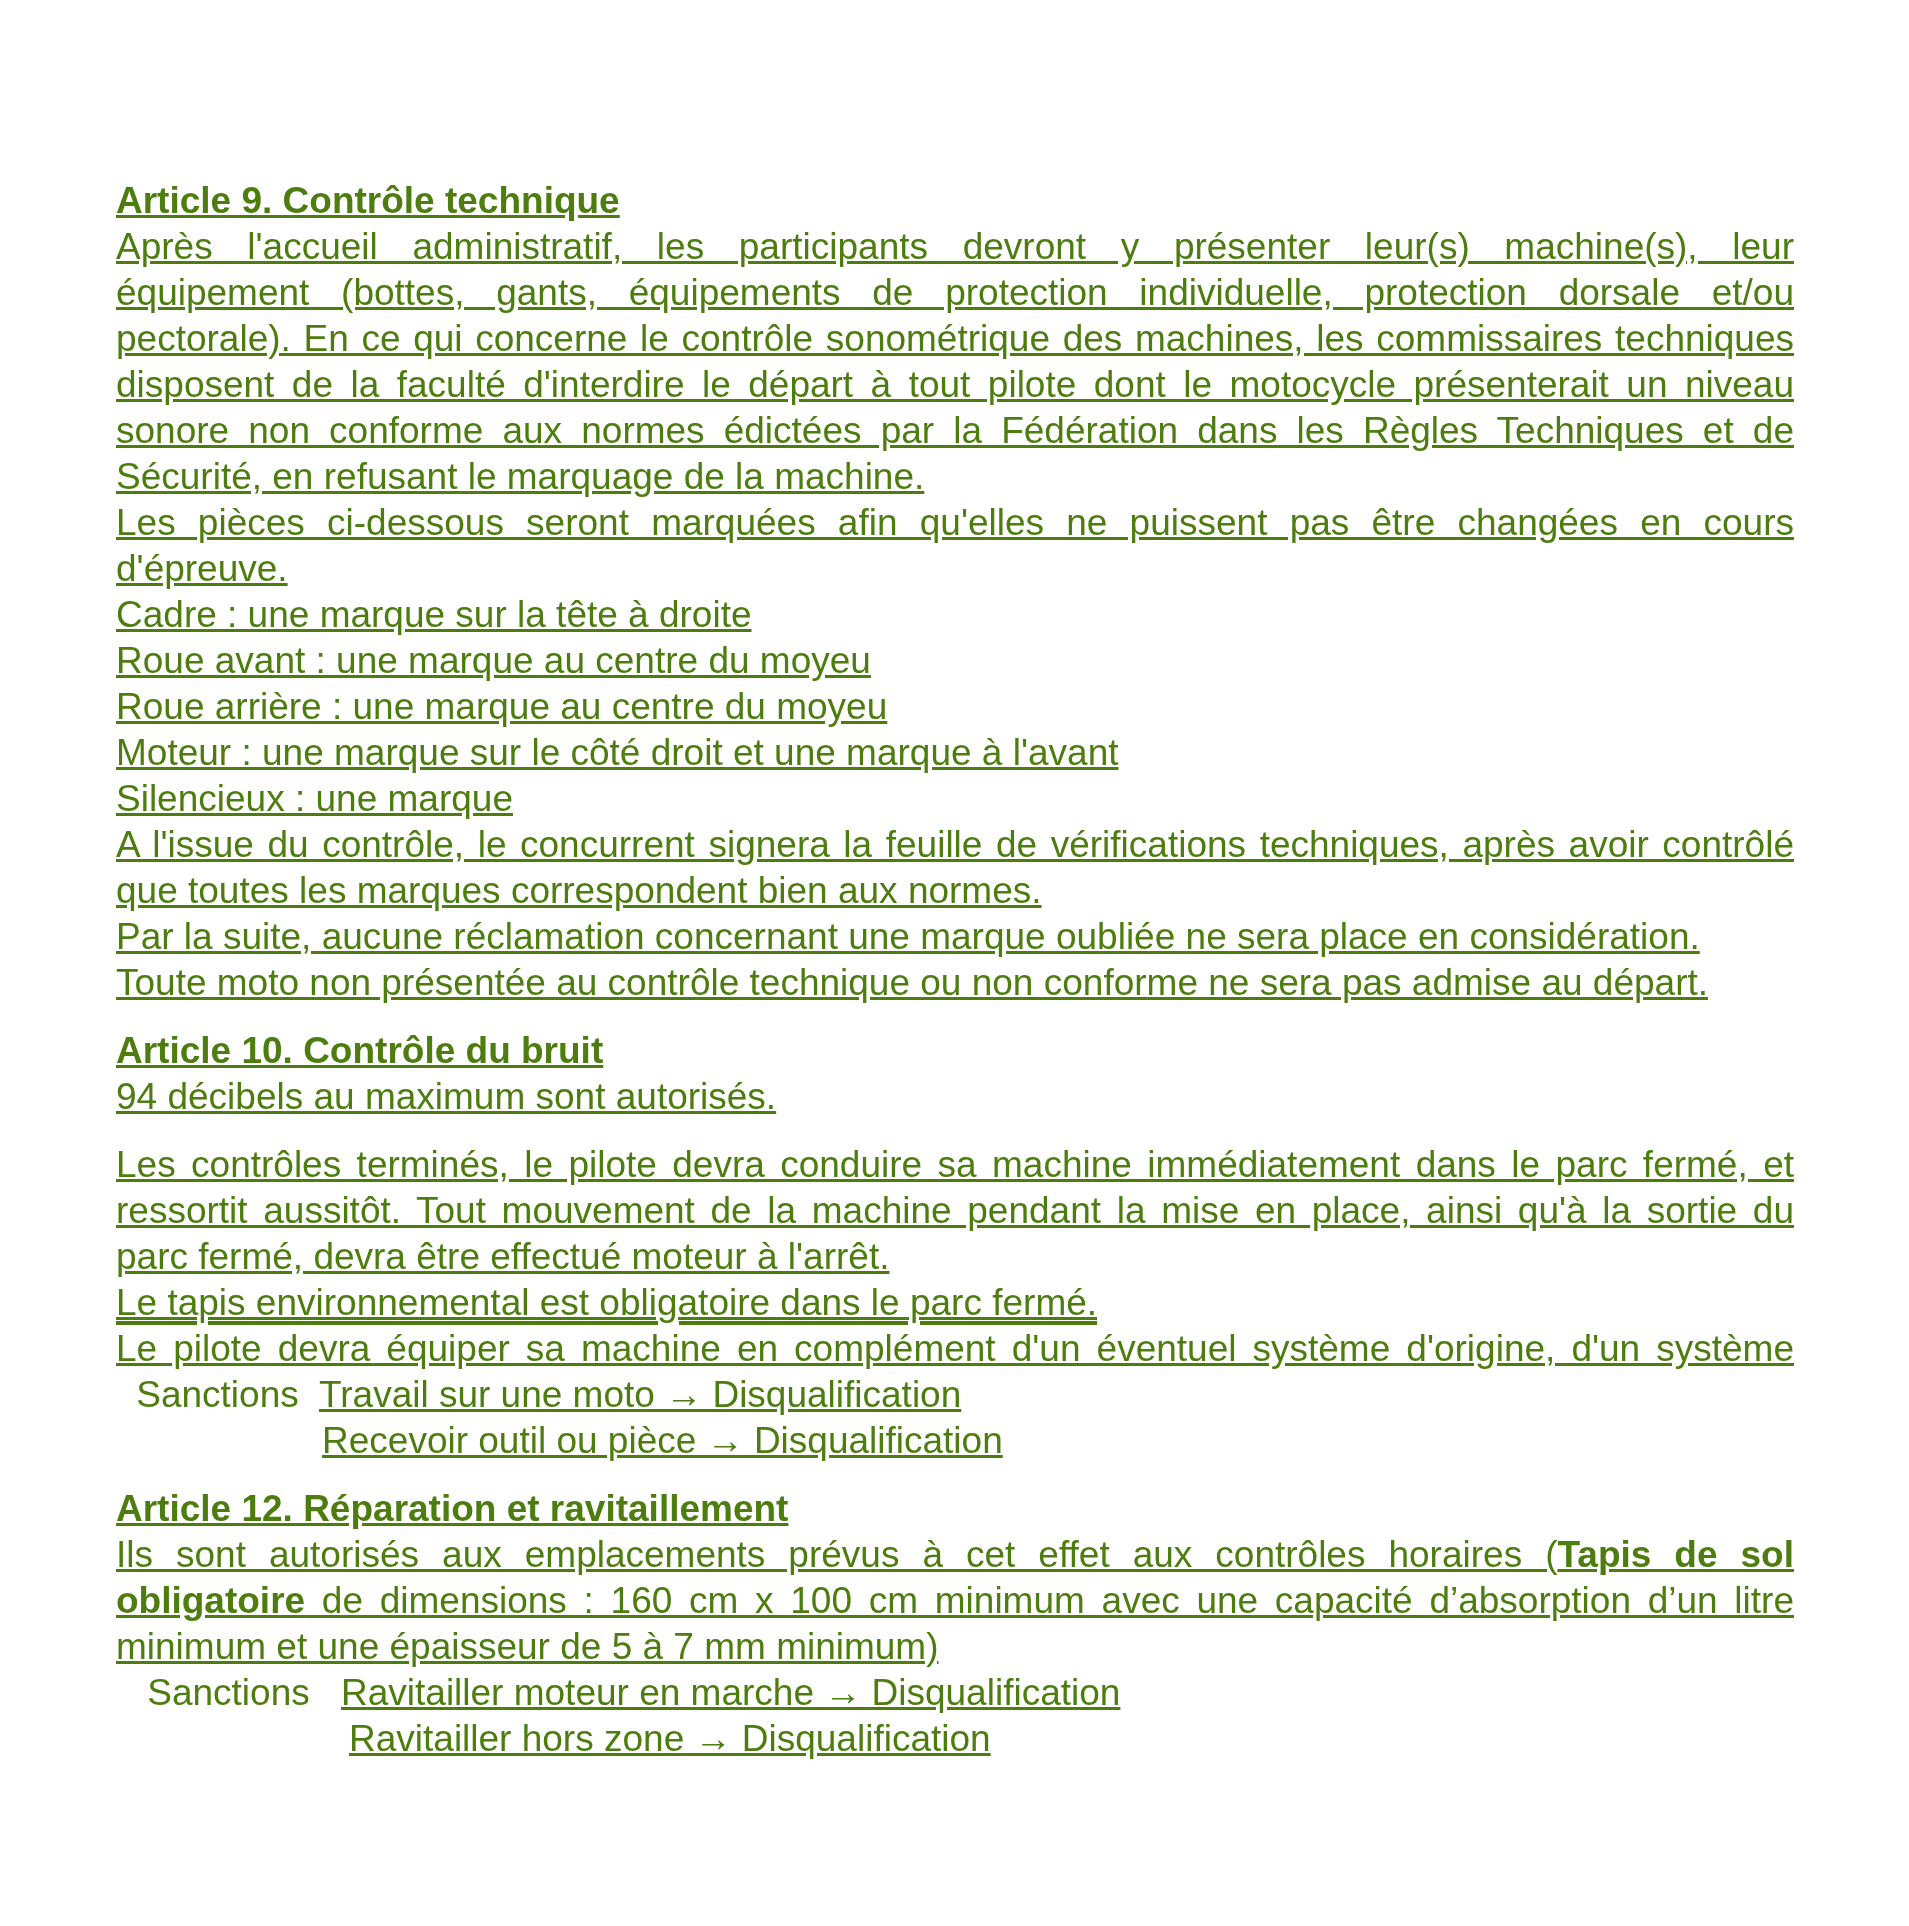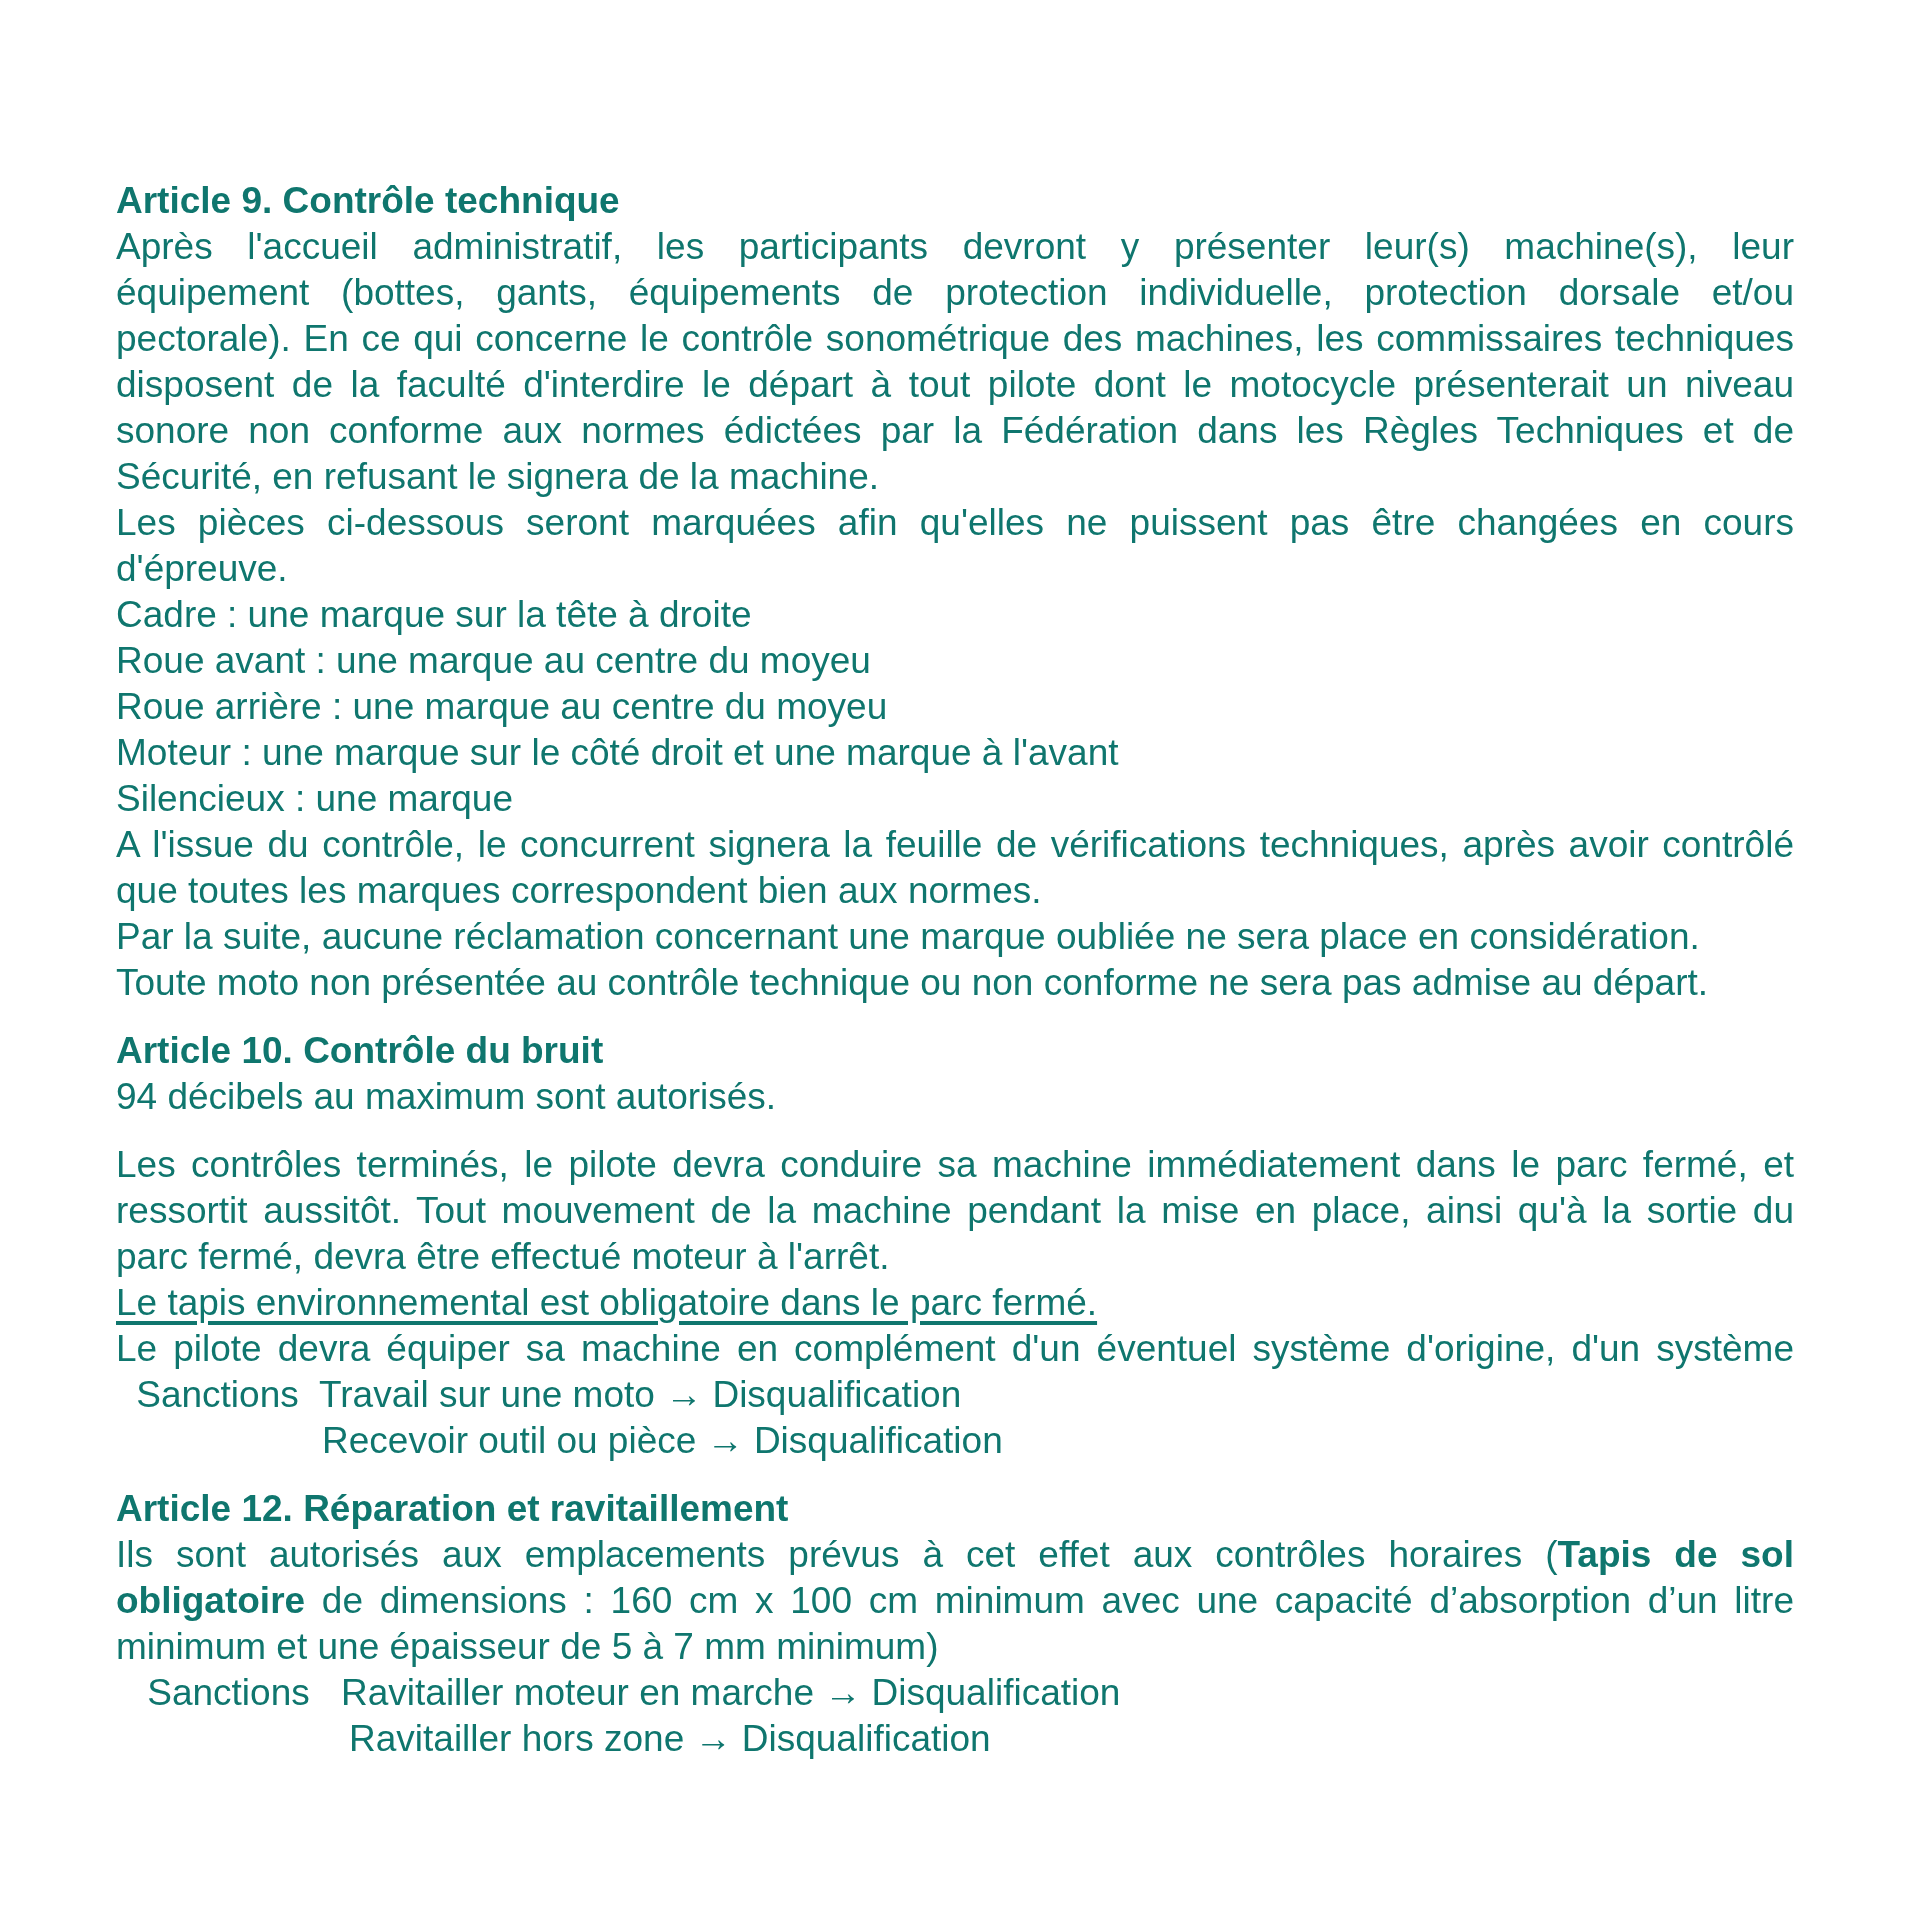--- a/index.html
+++ b/index.html
@@ -6,21 +6,22 @@
   body{
     width:1910px;height:2703px;
     background:#ffffff;
     font-family:"Liberation Sans", sans-serif;
     color:#000000;
   }
   .page{position:relative;width:1910px;height:2703px;overflow:hidden;background:#ffffff;}
   .content{
     position:absolute;left:116px;top:178px;width:1678px;
     font-size:37px;line-height:46px;
-    color:#0f766e;
+    color:#4d7c0f;
+    text-decoration:underline;
   }
   section{margin:0;padding:0;}
   .gap{margin-top:22px;}           
   .h{font-weight:bold;}
   .jl{text-align:justify;text-align-last:justify;} 
   .ll{text-align:left;}
   .ul{text-decoration:underline;text-decoration-thickness:3.5px;text-underline-offset:6.2px;}
   .lab{display:inline-block;text-align:center;}
   .b{font-weight:bold;}
 </style>
@@ -30,21 +31,21 @@
 <div class="page">
   <div class="content">
 
     <section>
       <div class="h">Article 9. Contrôle technique</div>
       <div class="jl">Après l'accueil administratif, les participants devront y présenter leur(s) machine(s), leur</div>
       <div class="jl">équipement (bottes, gants, équipements de protection individuelle, protection dorsale et/ou</div>
       <div class="jl">pectorale). En ce qui concerne le contrôle sonométrique des machines, les commissaires techniques</div>
       <div class="jl">disposent de la faculté d'interdire le départ à tout pilote dont le motocycle présenterait un niveau</div>
       <div class="jl">sonore non conforme aux normes édictées par la Fédération dans les Règles Techniques et de</div>
-      <div class="ll">Sécurité, en refusant le signera de la machine.</div>
+      <div class="ll">Sécurité, en refusant le marquage de la machine.</div>
       <div class="jl">Les pièces ci-dessous seront marquées afin qu'elles ne puissent pas être changées en cours</div>
       <div class="ll">d'épreuve.</div>
       <div class="ll">Cadre : une marque sur la tête à droite</div>
       <div class="ll">Roue avant : une marque au centre du moyeu</div>
       <div class="ll">Roue arrière : une marque au centre du moyeu</div>
       <div class="ll">Moteur : une marque sur le côté droit et une marque à l'avant</div>
       <div class="ll">Silencieux : une marque</div>
       <div class="jl">A l'issue du contrôle, le concurrent signera la feuille de vérifications techniques, après avoir contrôlé</div>
       <div class="ll">que toutes les marques correspondent bien aux normes.</div>
       <div class="ll">Par la suite, aucune réclamation concernant une marque oubliée ne sera place en considération.</div>

